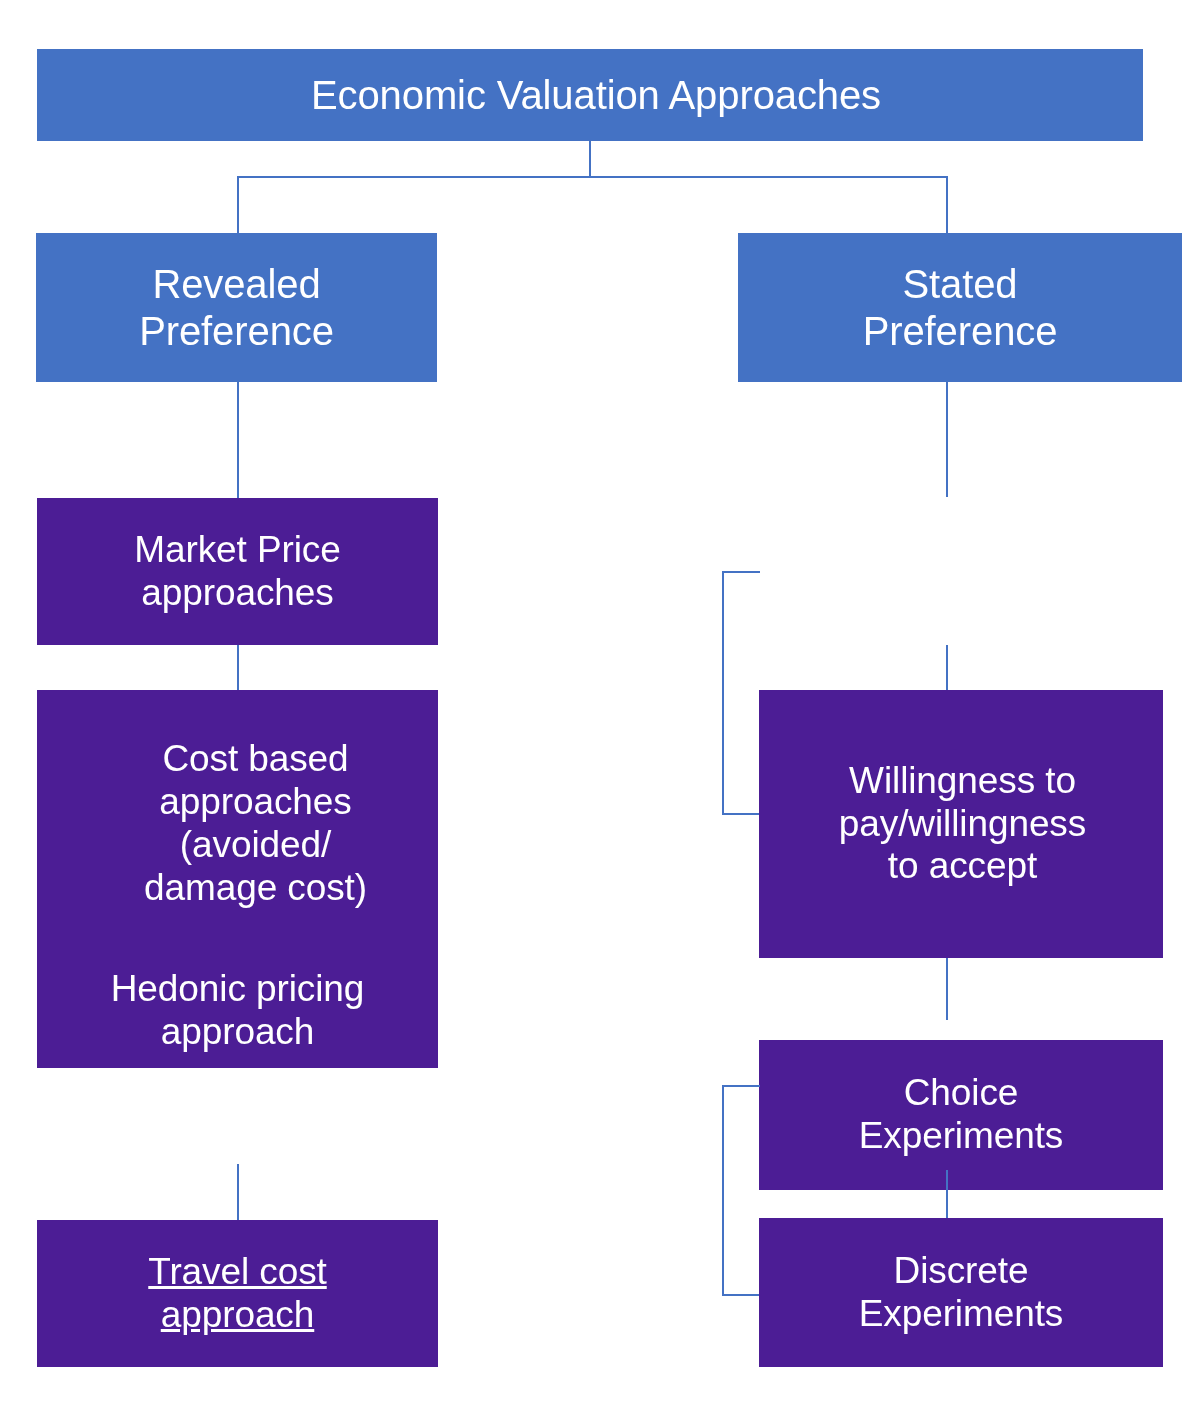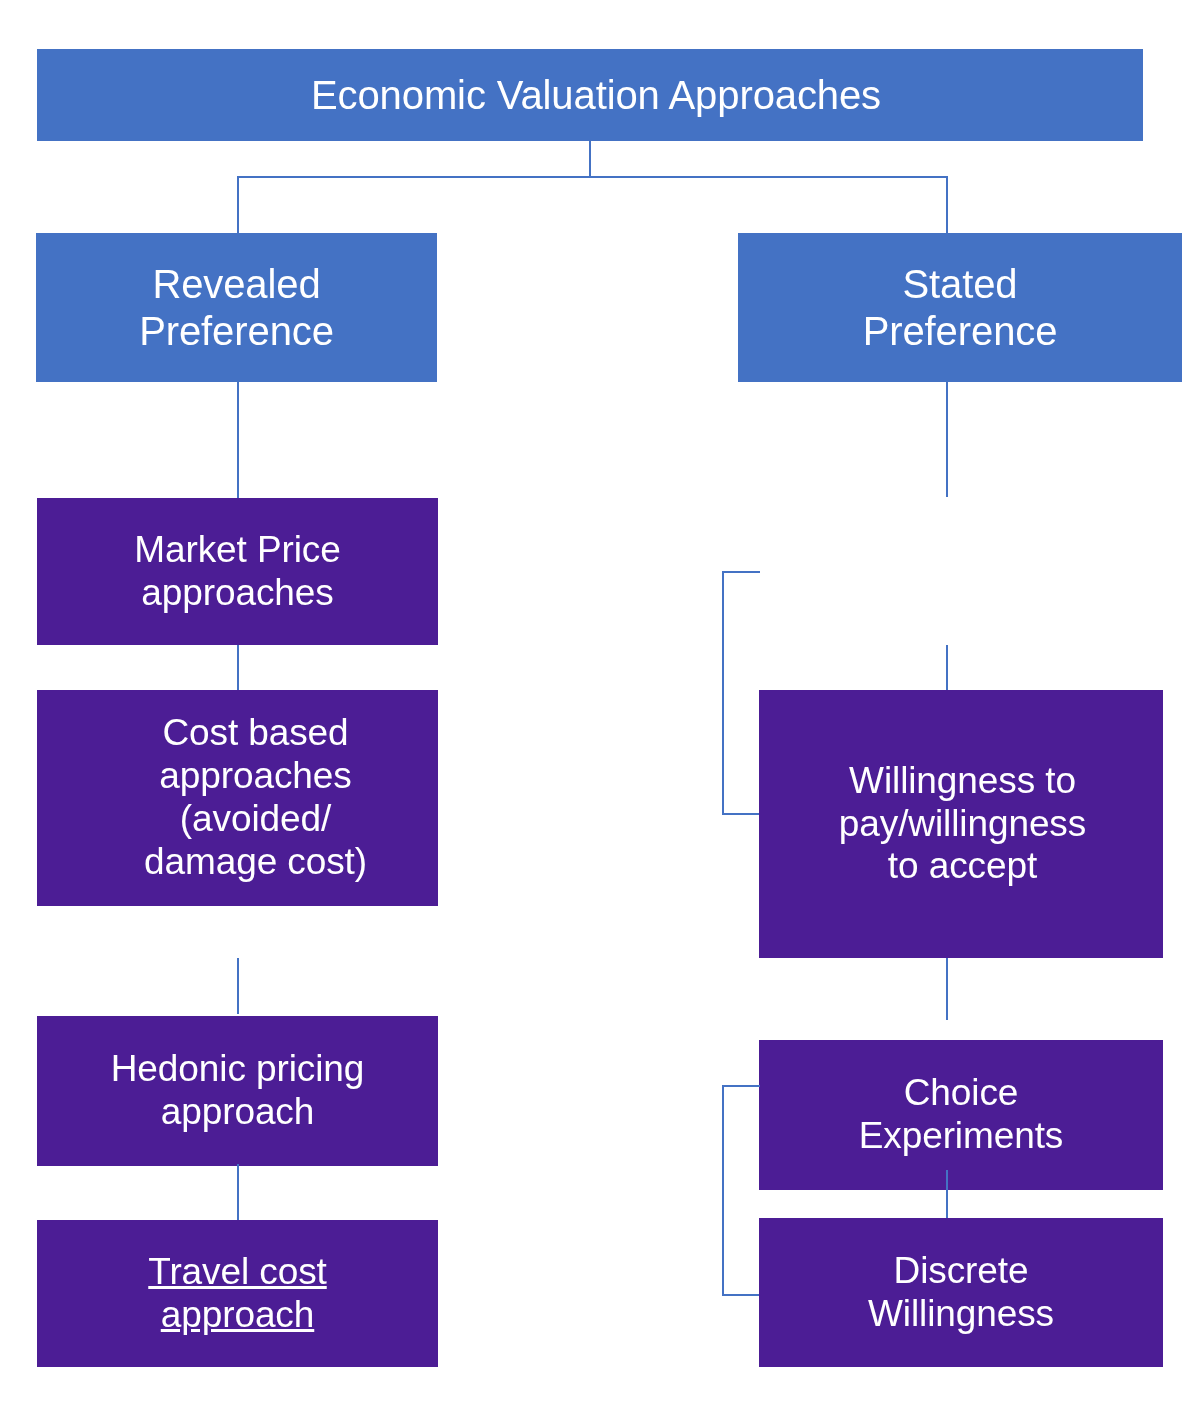--- a/index.html
+++ b/index.html
@@ -79,28 +79,28 @@
   <div class="node blue branch" style="left:36px; top:233px; width:401px; height:149px;">Revealed
 Preference</div>
 
   <div class="conn v" style="left:237px; top:382px; width:2px; height:116px;"></div>
 
   <div class="node green leaf" style="left:37px; top:498px; width:401px; height:147px;">Market Price
 approaches</div>
 
   <div class="conn v" style="left:237px; top:645px; width:2px; height:45px;"></div>
 
-  <div class="node green leaf" style="left:37px; top:690px; width:401px; height:216px;padding-left:44px;">Cost based
+  <div class="node green leaf" style="left:37px; top:690px; width:401px; height:268px;padding-left:44px;">Cost based
 approaches
 (avoided/
 damage cost)</div>
 
   <div class="conn v" style="left:237px; top:958px; width:2px; height:56px;"></div>
 
-  <div class="node green leaf" style="left:37px; top:1016px; width:401px; height:150px;">Hedonic pricing
+  <div class="node green leaf" style="left:37px; top:954px; width:401px; height:114px;">Hedonic pricing
 approach</div>
 
   <div class="conn v" style="left:237px; top:1164px; width:2px; height:56px;"></div>
 
   <div class="node green leaf" style="left:37px; top:1220px; width:401px; height:147px;text-decoration:underline;">Travel cost
 approach</div>
 
   <div class="node blue branch" style="left:738px; top:233px; width:444px; height:149px;">Stated
 Preference</div>
 
@@ -118,15 +118,15 @@
   <div class="conn v" style="left:946px; top:958px; width:2px; height:62px;"></div>
 
   <div class="node green leaf" style="left:759px; top:1020px; width:404px; height:150px;margin-top:20px;">Choice
 Experiments</div>
 
   <div class="bracket" style="left:722px; top:1085px; width:38px; height:211px;"></div>
 
   <div class="conn v" style="left:946px; top:1170px; width:2px; height:48px;"></div>
 
   <div class="node green leaf" style="left:759px; top:1218px; width:404px; height:149px;">Discrete
-Willingness</div>
+Experiments</div>
 
 </div>
 
 </body></html>

